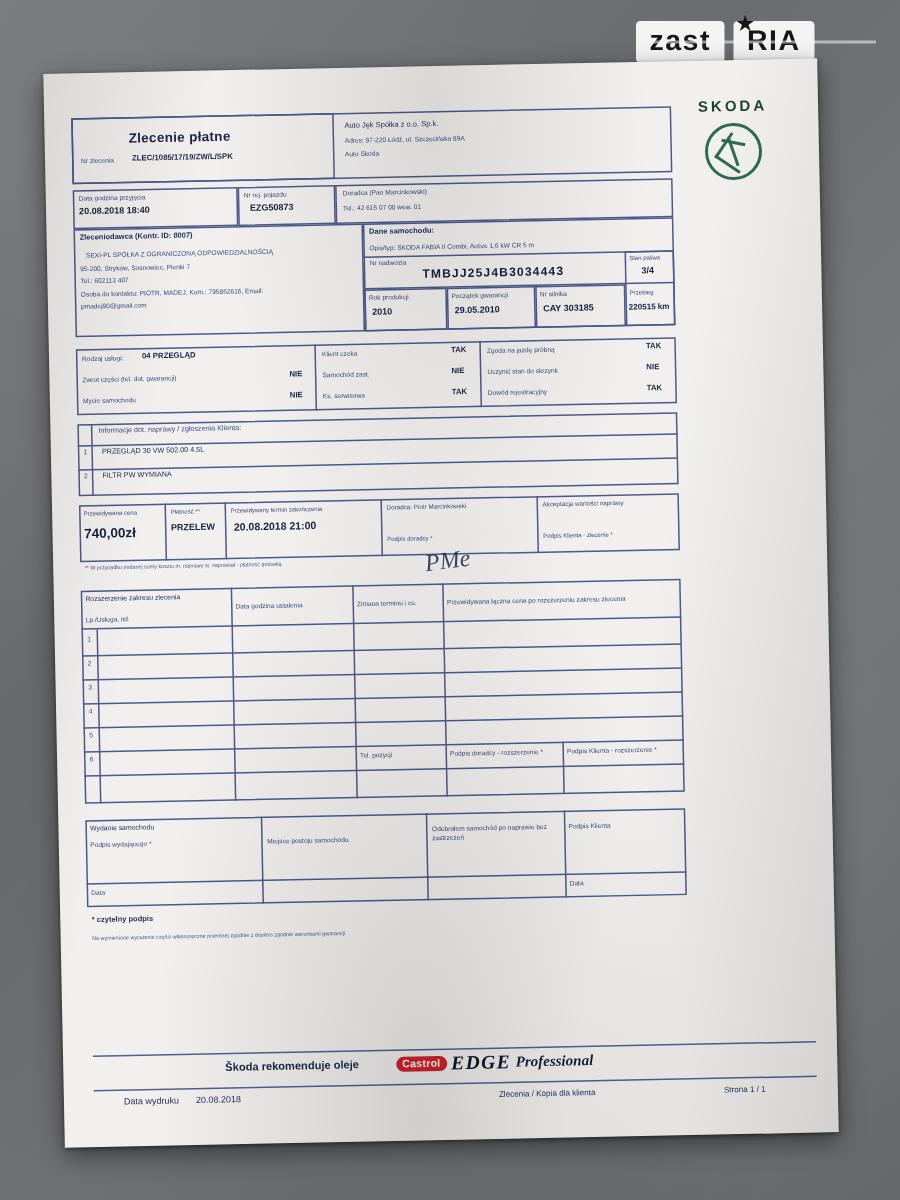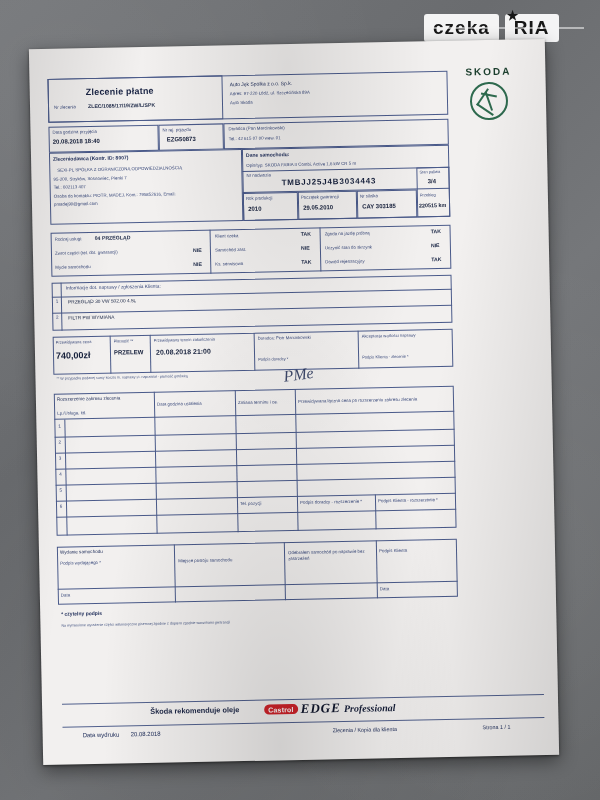--- a/index.html
+++ b/index.html
@@ -117,21 +117,21 @@
     font-size:10px;color:#18203a;
   }
   .num-col{position:absolute;font-size:4.6px;color:#3c4c7e;text-align:center;}
 </style>
 </head>
 <body>
 
 <div class="bg-noise"></div>
 
 <div class="watermark">
-  <span class="wm-auto">czeka</span>
+  <span class="wm-auto">zast</span>
   <span class="wm-ria">
     <span class="wm-star">★</span>
     <span>RIA</span>
   </span>
   <span class="wm-strike"></span>
 </div>
 
 <div class="paper">
   <div class="sheet">
 

